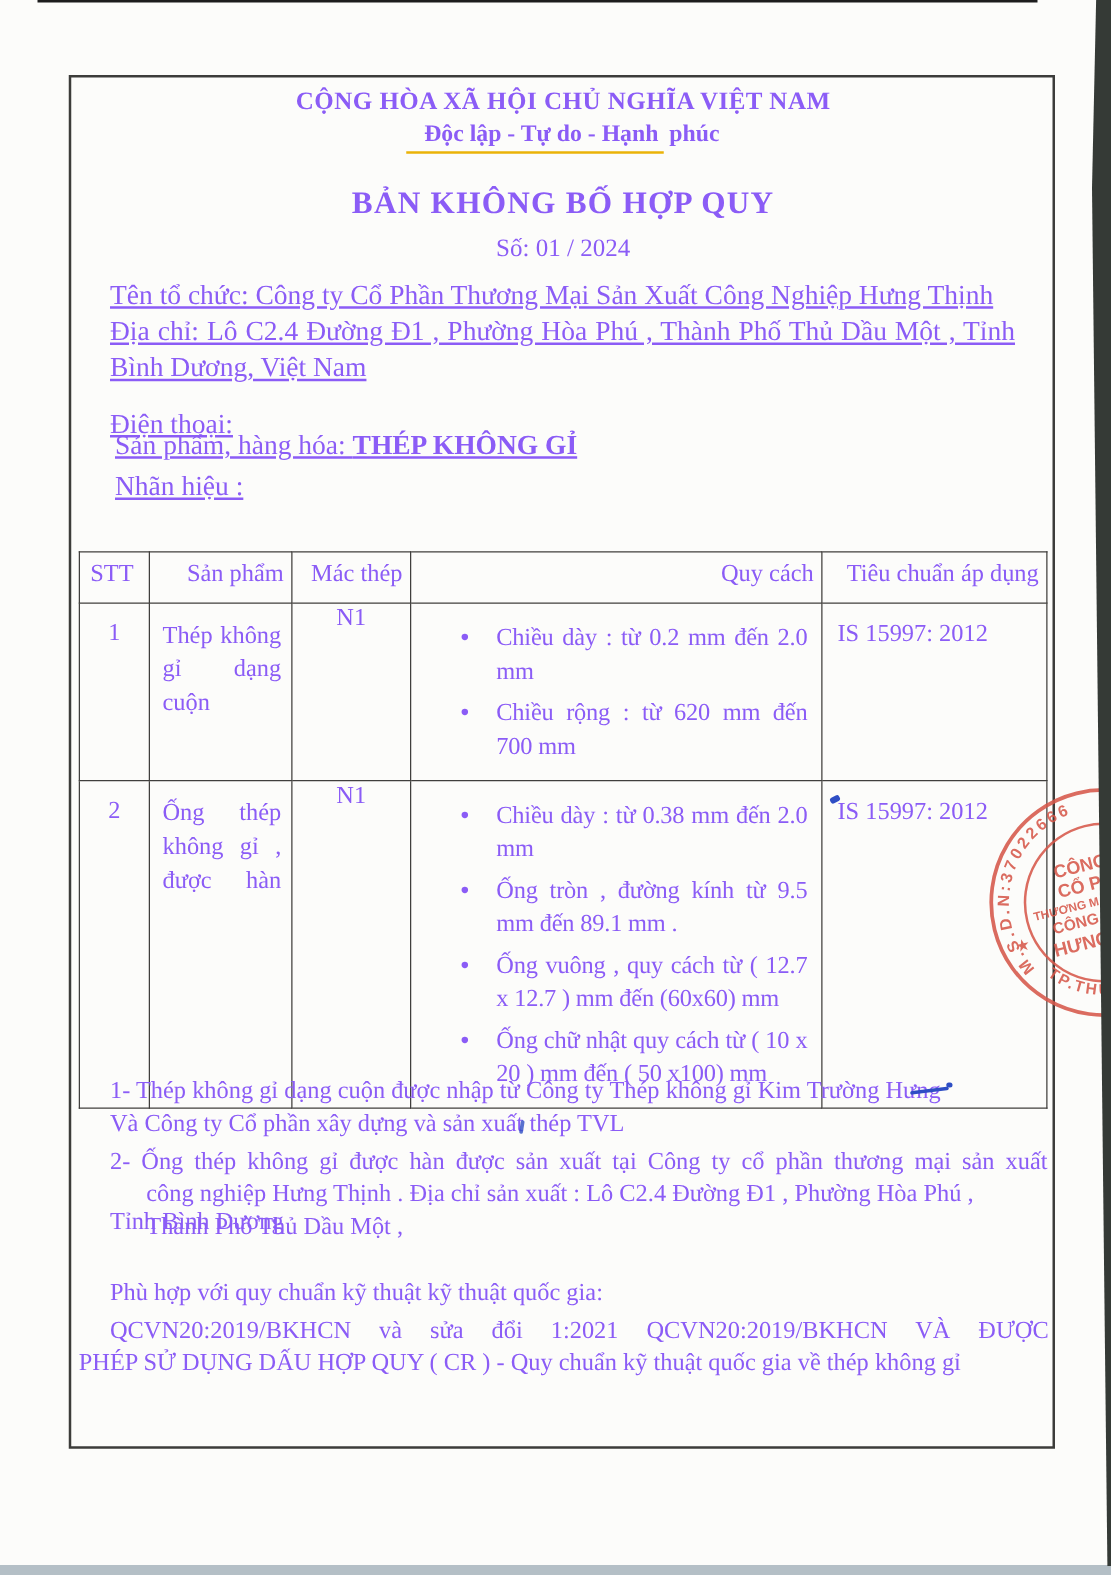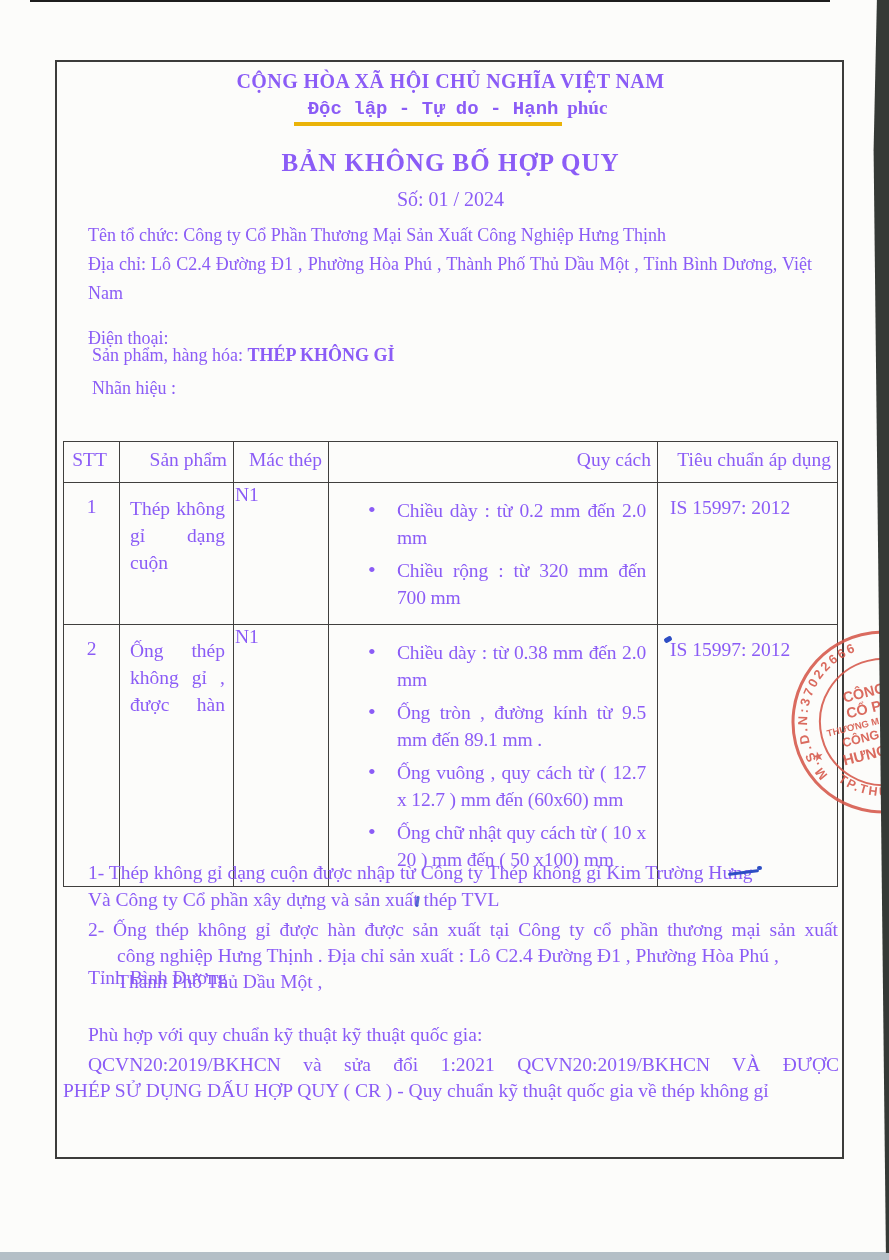--- a/index.html
+++ b/index.html
@@ -17,40 +17,40 @@
     clip-path:polygon(78% 0, 100% 0, 100% 100%, 86% 100%, 30% 12%, 45% 0);
   }
   .scan-bottom-bar { position:absolute; left:0; top:1252px; width:889px; height:8px; background:#b4bfc6; }
   
   .frame { position:absolute; left:55px; top:60px; width:789px; height:1099px; border:2px solid #3c3c3a; box-sizing:border-box; }
   
   .abs { position:absolute; }
   .center-row { left:55px; width:791px; text-align:center; }
   .nat-header { top:70px; font-size:20px; font-weight:bold; letter-spacing:.4px; }
   .motto { top:97px; font-size:19px; font-weight:bold; }
-  .motto .u { display:inline-block; border-bottom:4px solid #eab308; padding:0 4px 2px 14px;font-family:Liberation Mono, monospace; }
+  .motto .u { display:inline-block; border-bottom:2px solid #eab308; padding:0 4px 2px 14px; }
   .doc-title { top:149px; font-size:25px; font-weight:bold; letter-spacing:1px; }
   .doc-number { top:188px; font-size:20px; }
   
-  .para { left:88px; width:724px; font-size:18px; line-height:29px; }
+  .para { left:88px; width:724px; font-size:22px; line-height:29px;text-decoration:underline; }
   .p-org { top:221px; }
   .p-addr { top:250px; text-align:justify; }
   .p-phone { top:324px; }
   .p-product { top:341px; left:92px; }
   .p-brand { top:374px; left:92px; }
   .p-intro { top:407px; left:92px; }
   .bold { font-weight:bold; }
   
   .spec-table { position:absolute; left:63px; top:441px; width:774px; border-collapse:collapse; table-layout:fixed; font-size:19.5px; }
   .spec-table td, .spec-table th { border:1.5px solid #403f3d; vertical-align:top; font-weight:normal; box-sizing:border-box; }
   .spec-table th { height:41px; text-align:right; padding:7px 6px 4px 11px; }
   .spec-table th.c { text-align:center; padding-left:2px; }
   td.cell-stt { text-align:center; padding-top:13px; }
   td.cell-product { padding:12px 8px 6px 10px; line-height:27px; white-space:pre-line; text-align:justify; text-align-last:justify; }
-  td.cell-grade { text-align:left; }
+  td.cell-grade { text-align:center; }
   td.cell-standard { padding:12px 8px 0 12px; line-height:26px; }
   .row-1 { height:100px; }
   .row-2 { height:230px; }
   ul.qc { margin:0; padding:13px 10px 6px 36px; list-style:none; }
   ul.qc li { position:relative; padding-left:31px; text-align:justify; line-height:27px; margin-bottom:6px; letter-spacing:-0.15px; white-space:normal; }
   ul.qc li::before { content:"\2022"; position:absolute; left:2px; top:-1px; font-size:22px; }
   
   .note { left:88px; width:750px; font-size:19.5px; line-height:27px; }
   .n1 { top:859px; }
   .n2 { top:917px; line-height:26px; }
@@ -107,21 +107,21 @@
       <th>Tiêu chuẩn áp dụng</th>
     </tr>
     <tr class="row-1">
       <td class="cell-stt">1</td>
       <td class="cell-product">Thép không
 gỉ dạng cuộn</td>
       <td class="cell-grade">N1</td>
       <td>
         <ul class="qc">
           <li>Chiều dày : từ 0.2 mm đến 2.0 mm</li>
-          <li>Chiều rộng : từ 320 mm đến 700 mm</li>
+          <li>Chiều rộng : từ 620 mm đến 700 mm</li>
         </ul>
       </td>
       <td class="cell-standard">IS 15997: 2012</td>
     </tr>
     <tr class="row-2">
       <td class="cell-stt">2</td>
       <td class="cell-product">Ống thép
 không gỉ ,
 được hàn</td>
       <td class="cell-grade">N1</td>

